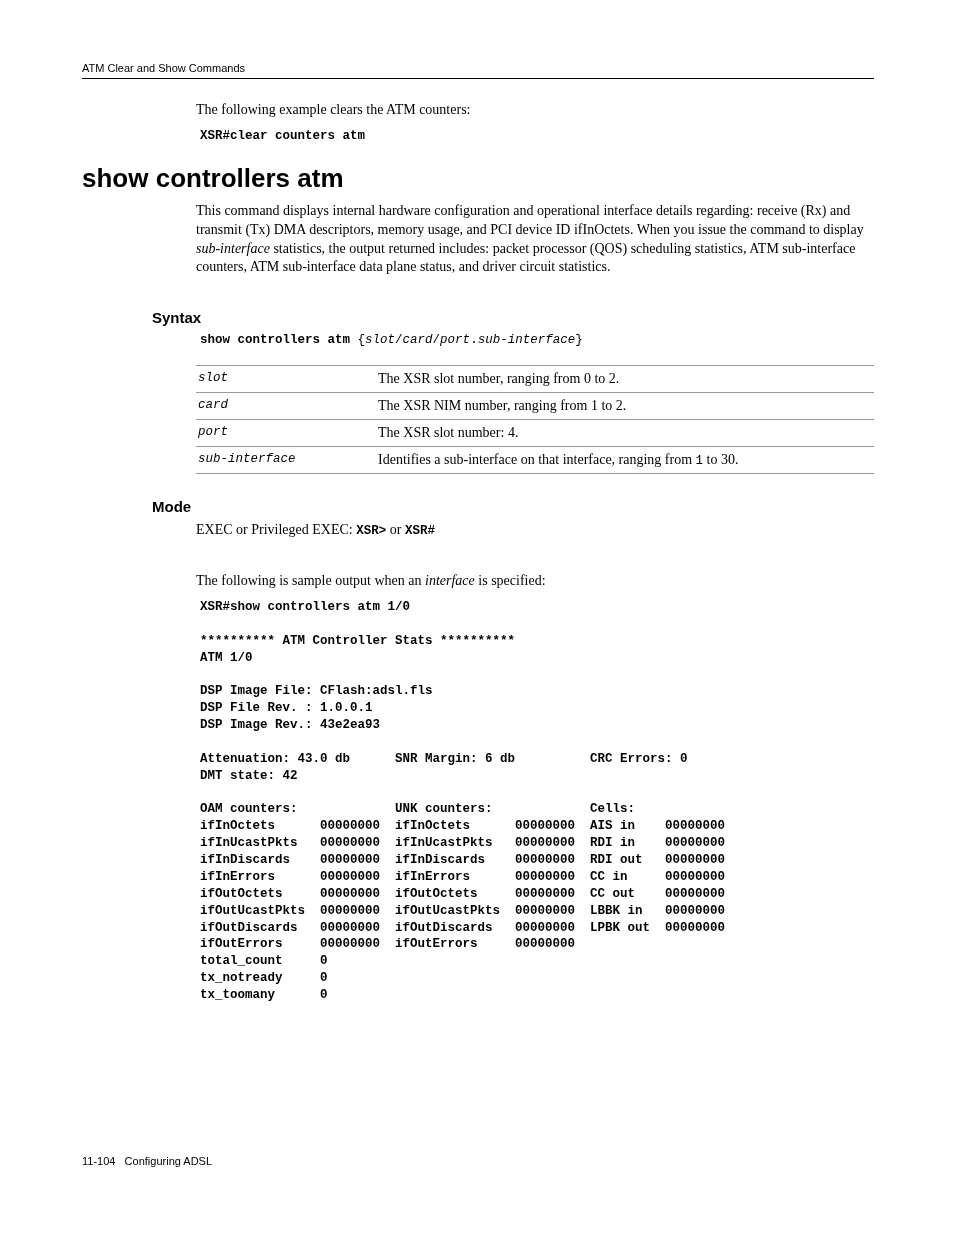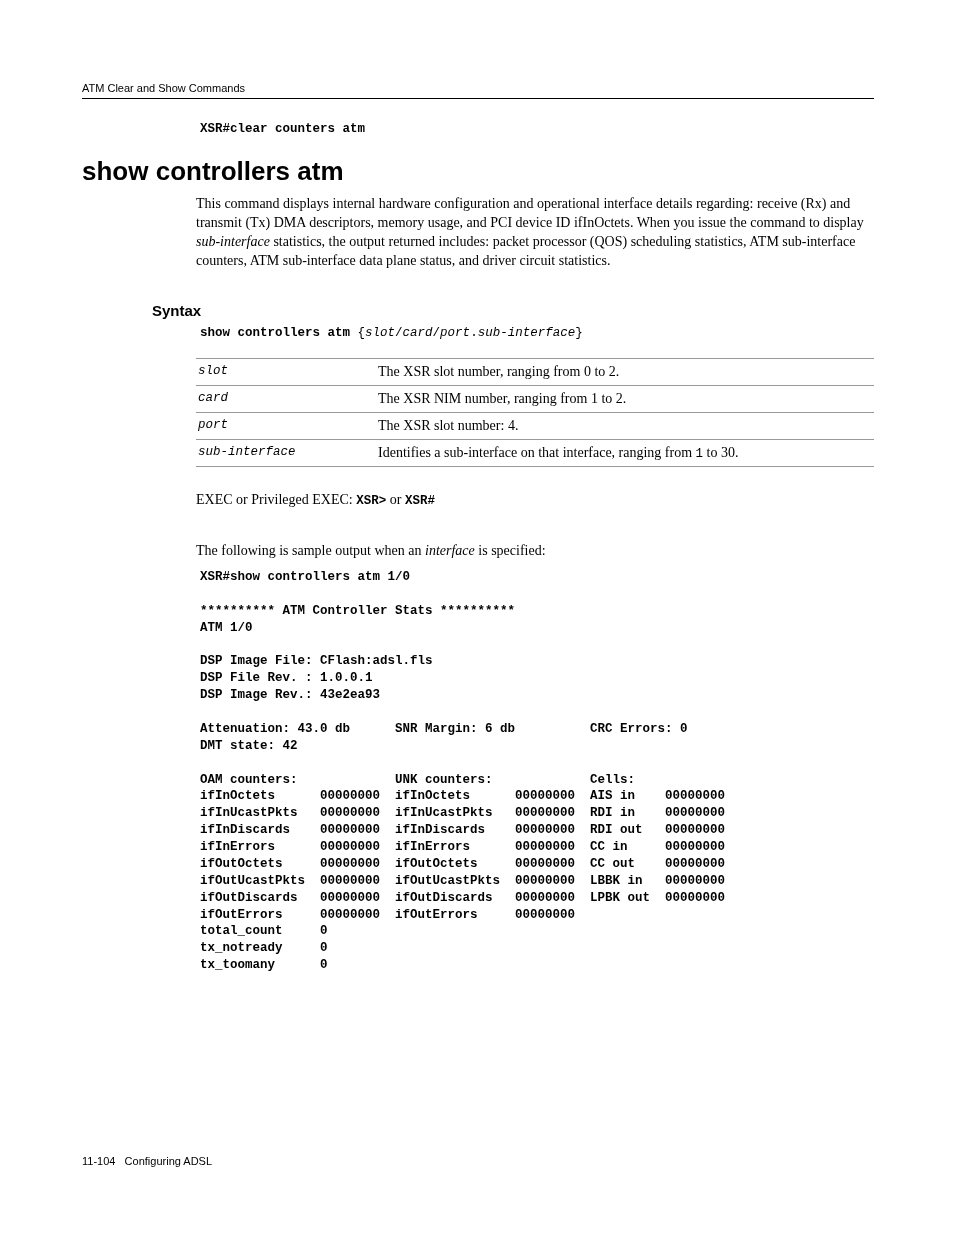--- a/index.html
+++ b/index.html
@@ -8,21 +8,21 @@
     color: #000;
     margin: 0;
     padding: 0;
     background: #fff;
     width: 954px;
     height: 1235px;
     position: relative;
     box-sizing: border-box;
   }
   .page {
-    padding: 82px 80px 0 82px;
+    padding: 62px 80px 0 82px;
   }
   .running-header {
     font-family: Arial, Helvetica, sans-serif;
     font-size: 11px;
     padding-bottom: 4px;
     border-bottom: 1px solid #000;
     margin-bottom: 22px;
   }
   .indent-block { margin-left: 114px; }
   h3.sub {
@@ -86,20 +86,21 @@
     bottom: 68px;
   }
 </style>
 </head>
 <body>
 <div class="page">
 
 <div class="running-header">ATM Clear and Show Commands</div>
 
 <div class="indent-block">
+  <p class="body">The following example clears the ATM counters:</p>
   <pre class="code">XSR#clear counters atm</pre>
 </div>
 
 <h2 class="cmd">show controllers atm</h2>
 <div class="indent-block">
   <p class="body">
     <span>This command displays internal hardware configuration and operational interface details regarding: receive (Rx) and transmit (Tx) DMA descriptors, memory usage, and PCI device ID ifInOctets. When you issue the command to display </span>
     <span class="italic">sub-interface</span>
     <span> statistics, the output returned includes: packet processor (QOS) scheduling statistics, ATM sub-interface counters, ATM sub-interface data plane status, and driver circuit statistics.</span>
   </p>
@@ -126,20 +127,21 @@
       <td>The XSR slot number: 4.</td>
     </tr>
     <tr>
       <td class="pname">sub-interface</td>
       <td><span>Identifies a sub-interface on that interface, ranging from</span> <span class="code-plain">1</span> <span>to 30.</span></td>
     </tr>
   </tbody>
       </table>
 </div>
 
+<h3 class="sub left">Mode</h3>
 <div class="indent-block">
   <p class="body">
     <span>EXEC or Privileged EXEC: </span>
     <span class="code-inline">XSR&gt;</span>
     <span> or </span>
     <span class="code-inline">XSR#</span>
   </p>
 </div>
 
 <div class="sect-gap"></div>

